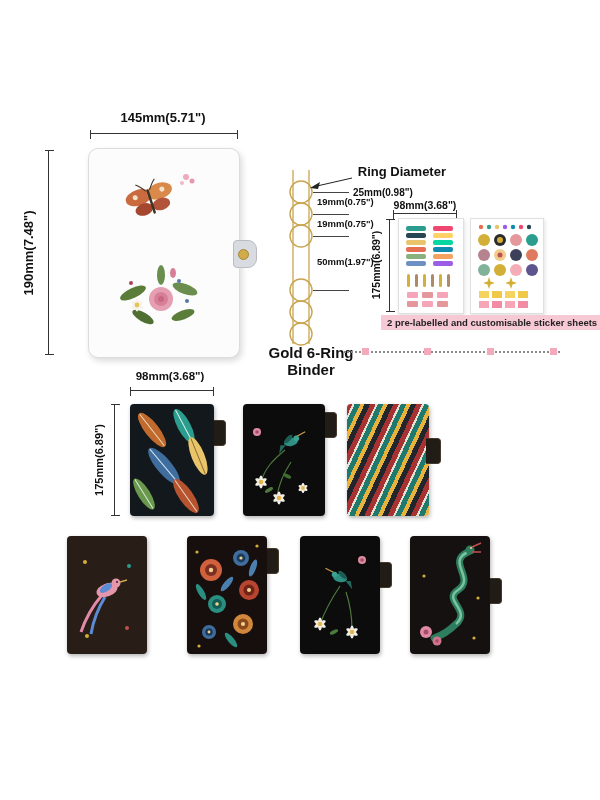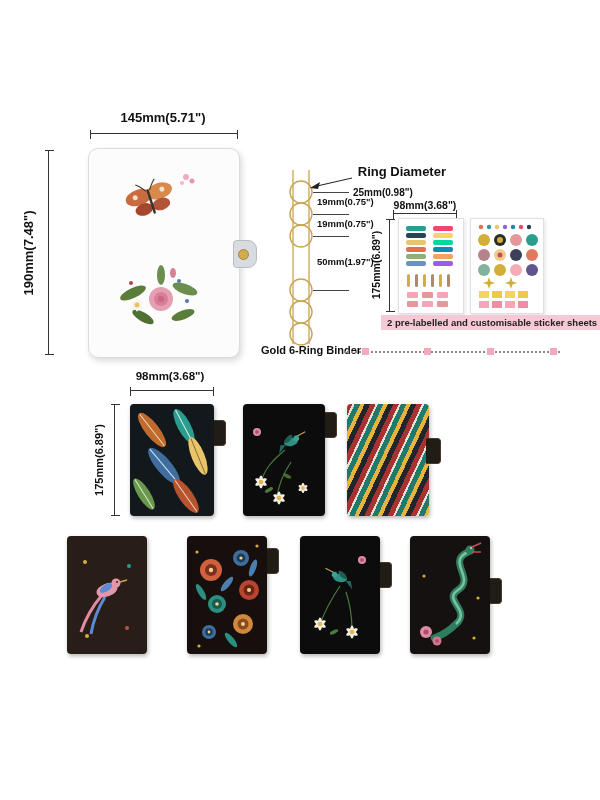--- a/index.html
+++ b/index.html
@@ -109,21 +109,21 @@
   </svg>
   <div class="dim" style="left:353px;top:187px;width:70px;text-align:left;font-size:10px">25mm(0.98")</div>
 
   <div class="tick" style="top:192px"></div>
   <div class="tick" style="top:214px"></div>
   <div class="tick" style="top:236px"></div>
   <div class="tick" style="top:290px"></div>
   <div class="dim" style="left:317px;top:196px;width:64px;text-align:left;font-size:9.5px">19mm(0.75")</div>
   <div class="dim" style="left:317px;top:218px;width:64px;text-align:left;font-size:9.5px">19mm(0.75")</div>
   <div class="dim" style="left:317px;top:256px;width:64px;text-align:left;font-size:9.5px">50mm(1.97")</div>
-  <div class="dim" style="left:258px;top:344px;width:106px;font-size:11px">Gold 6-Ring Binder</div>
+  <div class="dim" style="left:258px;top:344px;width:106px;font-size:15px">Gold 6-Ring Binder</div>
 
   <div class="dim" style="left:390px;top:199px;width:70px;font-size:10.5px">98mm(3.68")</div>
   <div class="hline" style="left:393px;top:213px;width:64px"></div>
   <div class="vline" style="left:389px;top:219px;height:93px"></div>
   <div class="rot" style="left:376px;top:265px;font-size:10.5px">175mm(6.89")</div>
 
   <div class="sheet" style="left:398px;top:218px;width:64px;height:94px">
     <svg viewBox="0 0 64 94" width="64" height="94">
       <g>
         <rect x="7" y="7" width="20" height="5" rx="2" fill="#2a9d8f"></rect>

